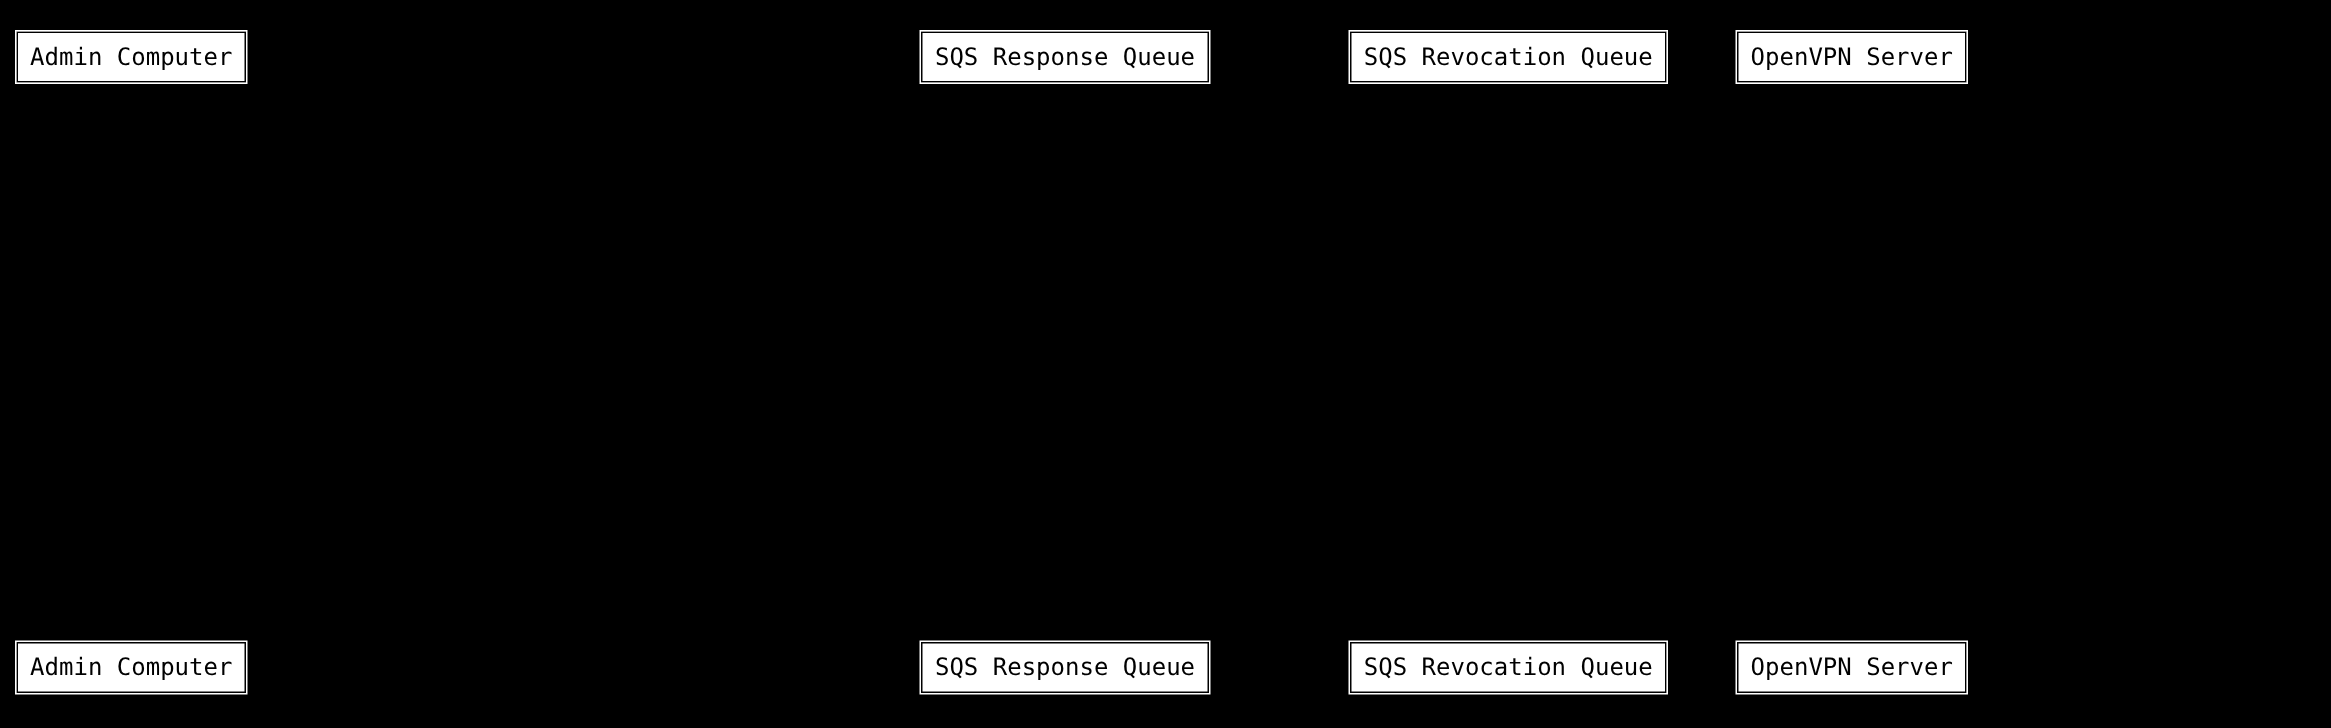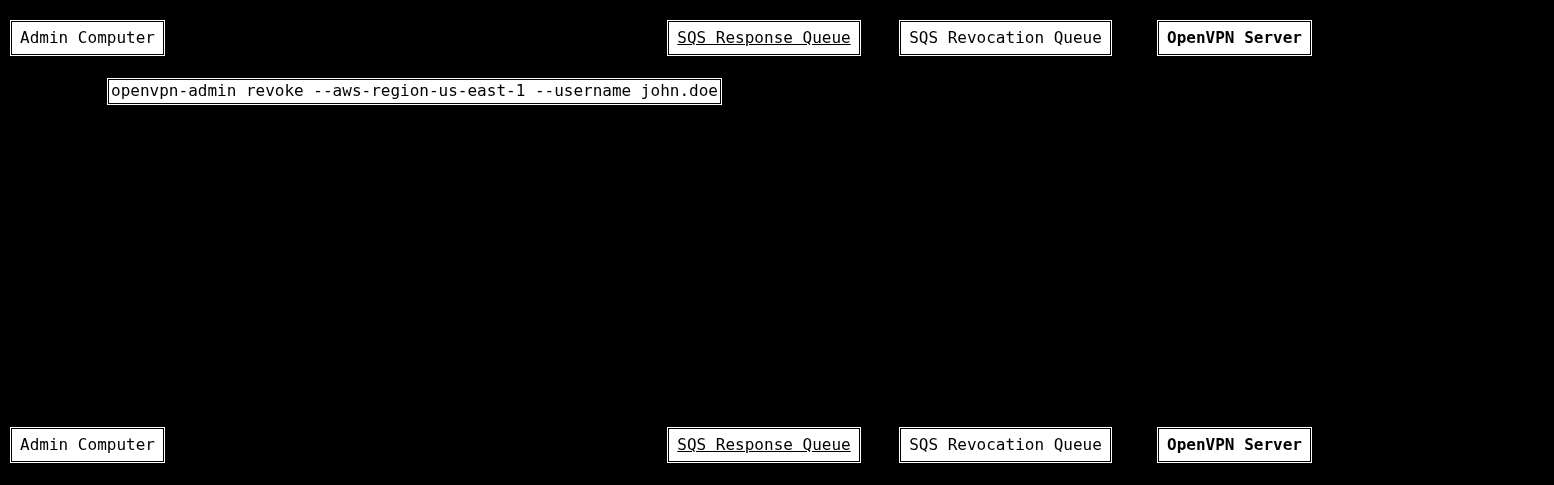--- a/index.html
+++ b/index.html
@@ -39,23 +39,23 @@
     border: 1px solid #000000;
     outline: 1px solid #ffffff;
     color: #000000;
     font-size: 16px;
     line-height: 22px;
     text-align: center;
     white-space: nowrap;
   }
   
   .p0 { left: 11px;   width: 153px; text-align: center; }
-  .p1 { left: 668px;  width: 192px; text-decoration: underline; }
+  .p1 { left: 614px;  width: 192px; }
   .p2 { left: 900px;  width: 211px; }
-  .p3 { left: 1158px; width: 153px; font-weight: bold; }
+  .p3 { left: 1158px; width: 153px; }
   .row-top    { top: 21px; }
   .row-bottom { top: 428px; }
   
   .lifeline {
     position: absolute;
     top: 56px;
     bottom: 57px;
     width: 1px;
     background: #000000;
   }
@@ -72,20 +72,19 @@
   <div class="lifeline l0"></div>
   <div class="lifeline l1"></div>
   <div class="lifeline l2"></div>
   <div class="lifeline l3"></div>
 
   <div class="pbox p0 row-top">Admin Computer</div>
   <div class="pbox p1 row-top">SQS Response Queue</div>
   <div class="pbox p2 row-top">SQS Revocation Queue</div>
   <div class="pbox p3 row-top">OpenVPN Server</div>
 
-  <div class="msg-label">openvpn-admin revoke --aws-region-us-east-1 --username john.doe</div>
 
   <div class="pbox p0 row-bottom">Admin Computer</div>
   <div class="pbox p1 row-bottom">SQS Response Queue</div>
   <div class="pbox p2 row-bottom">SQS Revocation Queue</div>
   <div class="pbox p3 row-bottom">OpenVPN Server</div>
 
 </div>
 
 </body></html>

